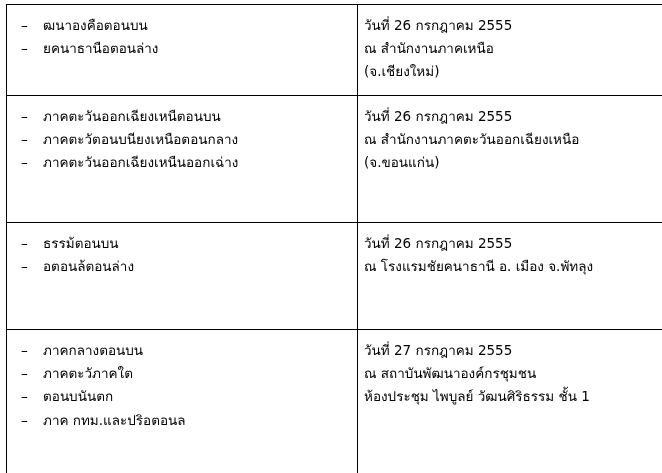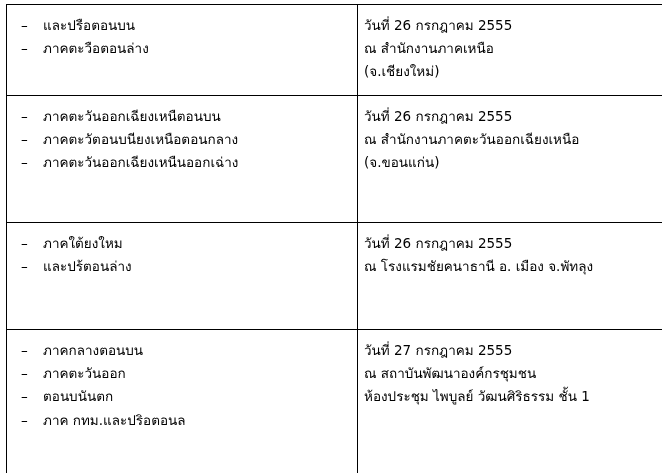--- a/index.html
+++ b/index.html
@@ -62,22 +62,22 @@
 </style>
 </head>
 <body>
 
 <div class="page">
   <table class="schedule">
     <tbody>
 
       <tr class="row-1">
         <td class="col-region">
-          <span class="region-line"><span class="dash">–</span><span>และปรือตอนบน</span></span>
-          <span class="region-line"><span class="dash">–</span><span>ภาคตะวือตอนล่าง</span></span>
+          <span class="region-line"><span class="dash">–</span><span>ฒนาองคือตอนบน</span></span>
+          <span class="region-line"><span class="dash">–</span><span>ยคนาธานือตอนล่าง</span></span>
         </td>
         <td class="col-detail">
           <span class="detail-line">วันที่ 26 กรกฎาคม  2555</span>
           <span class="detail-line">ณ สำนักงานภาคเหนือ</span>
           <span class="detail-line">(จ.เชียงใหม่)</span>
         </td>
       </tr>
 
       <tr class="row-2">
         <td class="col-region">
@@ -87,33 +87,33 @@
         </td>
         <td class="col-detail">
           <span class="detail-line">วันที่ 26 กรกฎาคม 2555</span>
           <span class="detail-line">ณ สำนักงานภาคตะวันออกเฉียงเหนือ</span>
           <span class="detail-line">(จ.ขอนแก่น)</span>
         </td>
       </tr>
 
       <tr class="row-3">
         <td class="col-region">
-          <span class="region-line"><span class="dash">–</span><span>ภาคใต้ยงใหม</span></span>
-          <span class="region-line"><span class="dash">–</span><span>และปร้ตอนล่าง</span></span>
+          <span class="region-line"><span class="dash">–</span><span>ธรรม้ตอนบน</span></span>
+          <span class="region-line"><span class="dash">–</span><span>อตอนล้ตอนล่าง</span></span>
         </td>
         <td class="col-detail">
           <span class="detail-line">วันที่ 26 กรกฎาคม  2555</span>
           <span class="detail-line">ณ โรงแรมชัยคนาธานี  อ. เมือง จ.พัทลุง</span>
         </td>
       </tr>
 
       <tr class="row-4">
         <td class="col-region">
           <span class="region-line"><span class="dash">–</span><span>ภาคกลางตอนบน</span></span>
-          <span class="region-line"><span class="dash">–</span><span>ภาคตะวันออก</span></span>
+          <span class="region-line"><span class="dash">–</span><span>ภาคตะวัภาคใต</span></span>
           <span class="region-line"><span class="dash">–</span><span>ตอนบนันตก</span></span>
           <span class="region-line"><span class="dash">–</span><span>ภาค กทม.และปริอตอนล</span></span>
         </td>
         <td class="col-detail">
           <span class="detail-line">วันที่ 27 กรกฎาคม  2555</span>
           <span class="detail-line">ณ สถาบันพัฒนาองค์กรชุมชน</span>
           <span class="detail-line">ห้องประชุม ไพบูลย์ วัฒนศิริธรรม ชั้น 1</span>
         </td>
       </tr>
 

